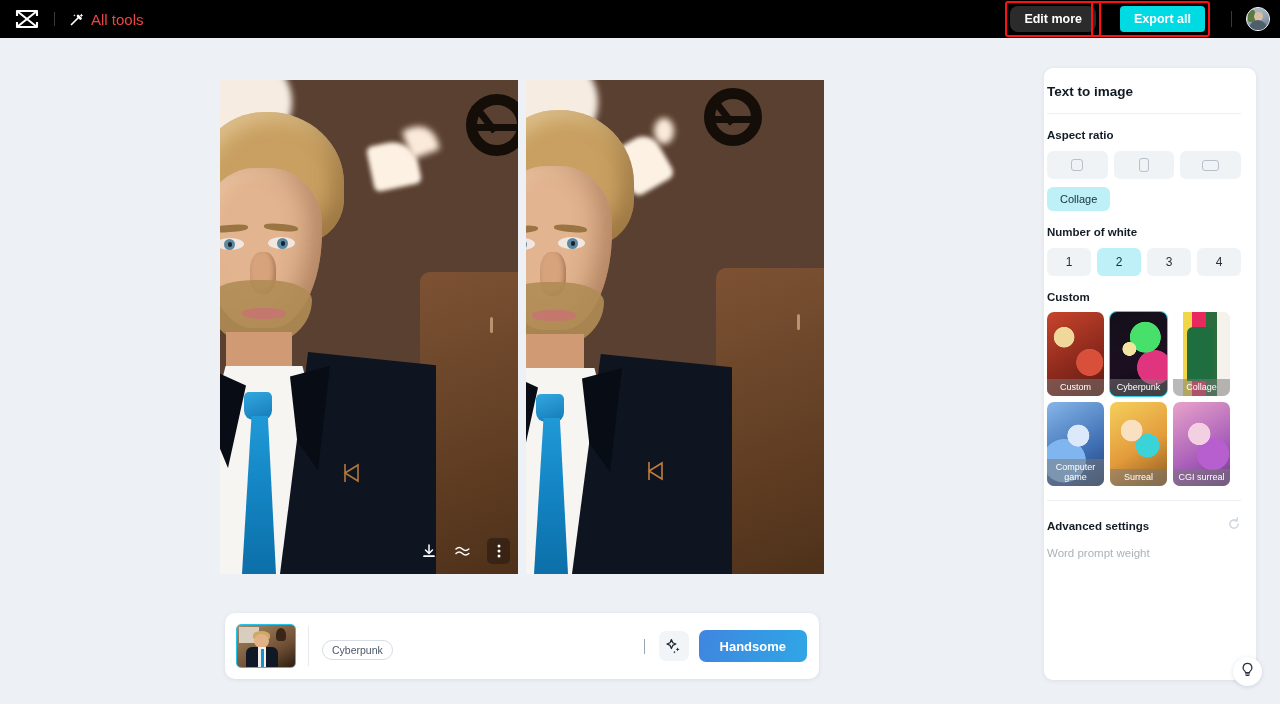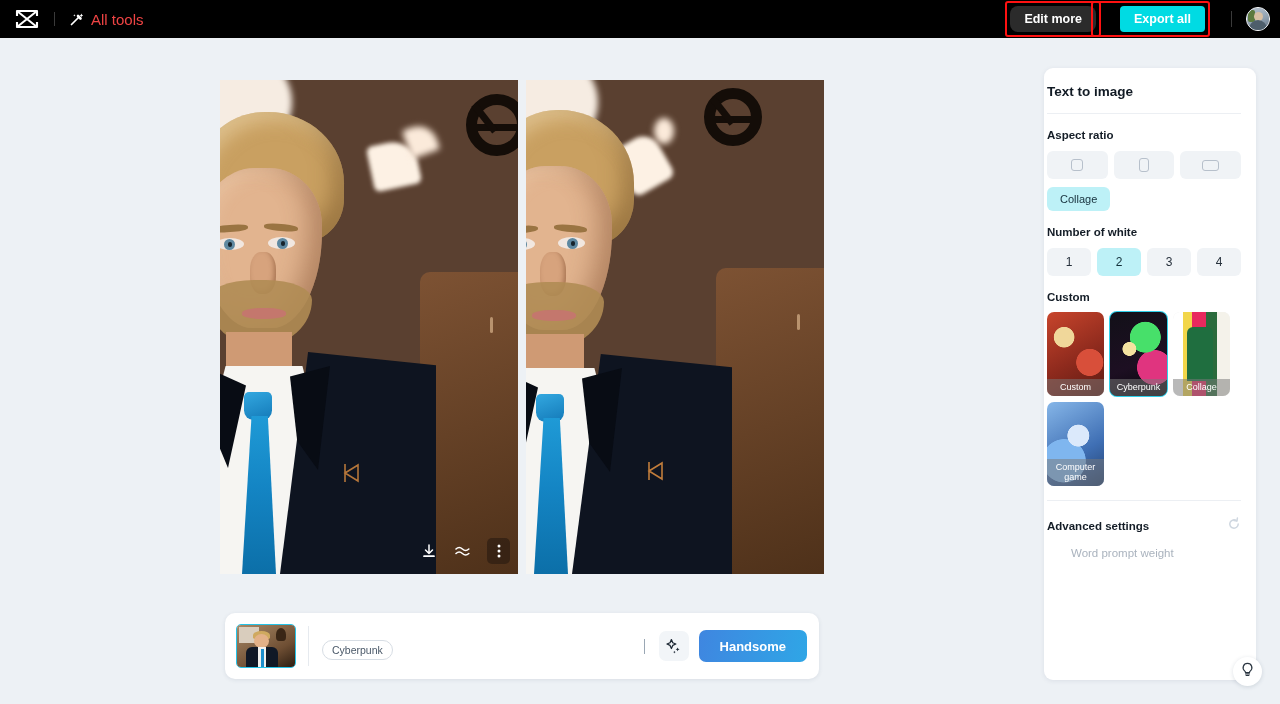--- a/index.html
+++ b/index.html
@@ -237,21 +237,21 @@
       radial-gradient(circle at 38% 34%, #f8e0c0 0 16%, transparent 17%),
       radial-gradient(circle at 66% 52%, #39d3d8 0 20%, transparent 21%),
       linear-gradient(150deg,#f5cf5b,#e39b3c 55%,#8a5a1f); }
   .art-cgis { background:
       radial-gradient(circle at 46% 38%, #f3cfe2 0 18%, transparent 19%),
       radial-gradient(circle at 70% 62%, #b85fd0 0 24%, transparent 25%),
       linear-gradient(150deg,#e9a3c9,#a95fba 60%,#6c3b86); }
 
   .advrow { display: flex; align-items: center; justify-content: space-between; margin-top: 16px; }
   .advtitle { font-size: 11.5px; font-weight: bold; color: #141d27; }
-  .slabel { font-size: 11.5px; color: #aab3be; margin-top: 12px; margin-left: 24px; }
+  .slabel { font-size: 11.5px; color: #aab3be; margin-top: 12px; }
   .srow { display: flex; align-items: center; gap: 11px; margin-top: 6px; }
   .track {
     position: relative; flex: 1; height: 14px; display: flex; align-items: center; cursor: pointer;
   }
   .track .bar { width: 100%; height: 1.5px; background: #5a6470; }
   .track .knob {
     position: absolute; width: 11px; height: 11px; border-radius: 50%;
     background: #fff; border: 1.3px solid #7c8692; top: 1.5px;
   }
   .valbox {
@@ -484,20 +484,28 @@
         <div class="cap">Cyberpunk</div>
       </div>
       <div class="sty">
         <div class="art art-collage"></div>
         <div class="cap">Collage</div>
       </div>
       <div class="sty">
         <div class="art art-cg"></div>
         <div class="cap">Computer game</div>
       </div>
+      <div class="sty">
+        <div class="art art-surreal"></div>
+        <div class="cap">Surreal</div>
+      </div>
+      <div class="sty">
+        <div class="art art-cgis"></div>
+        <div class="cap">CGI surreal</div>
+      </div>
     </div>
 
     <div class="hr" style="margin-top:14px;"></div>
 
     <div class="advrow">
       <span class="advtitle">Advanced settings</span>
       <span>
         <svg width="14" height="14" viewBox="0 0 14 14">
           <path d="M11.2 7 a4.2 4.2 0 1 1 -1.6 -3.3" fill="none" stroke="#cfd7e0" stroke-width="1.5" stroke-linecap="round"></path>
           <path d="M10.4 1.1 L9.9 4.1 L6.9 3.6" fill="none" stroke="#cfd7e0" stroke-width="1.5" stroke-linecap="round" stroke-linejoin="round"></path>

